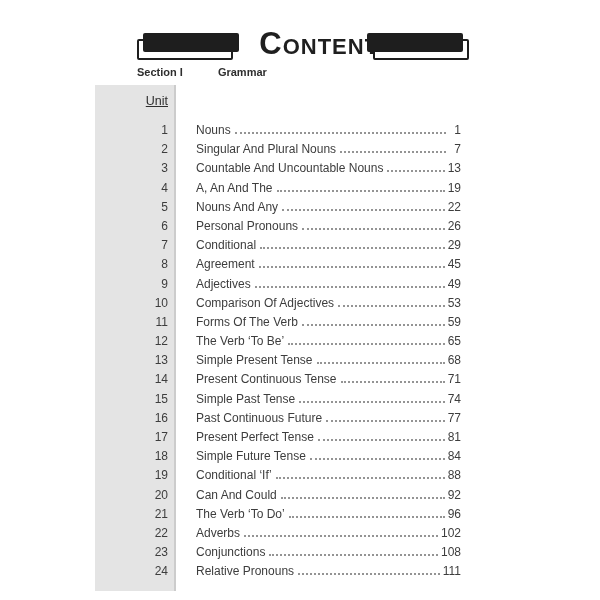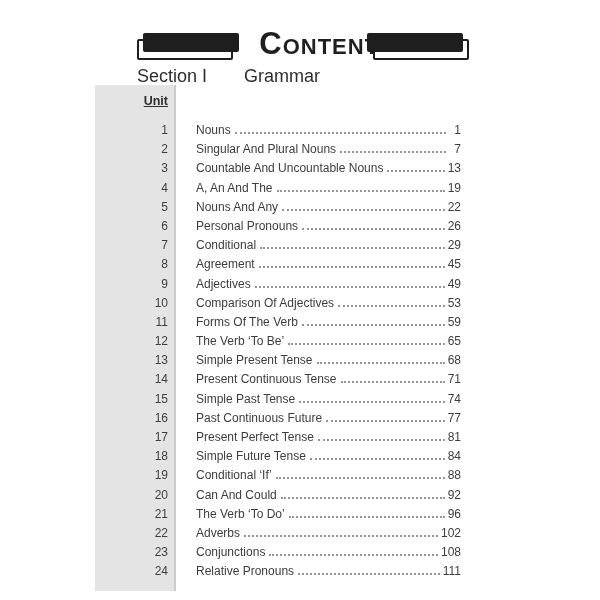--- a/index.html
+++ b/index.html
@@ -34,33 +34,33 @@
     position: absolute; top: 29px; left: 0; width: 600px;
     text-align: center; font-weight: bold; color: #1f1f1f;
     letter-spacing: 1px; line-height: 30px; white-space: nowrap; padding-left: 27px;
   }
   .contents-title .initial { font-size: 31px; }
   .contents-title .rest    { font-size: 22px; }
 
   
   .section-line {
     position: absolute; top: 66px; left: 137px;
-    font-size: 18px; font-weight: normal; color: #2e2e2e;
+    font-size: 11px; font-weight: bold; color: #2e2e2e;
   }
   .section-line .section-name { margin-left: 32px; }
 
   
   .unit-strip {
     position: absolute; left: 95px; top: 85px;
     width: 79px; height: 506px;
     background: #e4e4e4; border-right: 2px solid #cccccc;
   }
   .unit-header {
     position: absolute; left: 95px; top: 94px; width: 73px;
-    text-align: right; font-size: 12.5px; font-weight: bold;
+    text-align: right; font-size: 12.5px; font-weight: normal;
     text-decoration: underline; color: #2e2e2e;
   }
 
   
   .toc-list {
     position: absolute; left: 95px; top: 121px; width: 366px;
   }
   .toc-row {
     display: flex; align-items: baseline;
     height: 19.2px; line-height: 19.2px;

